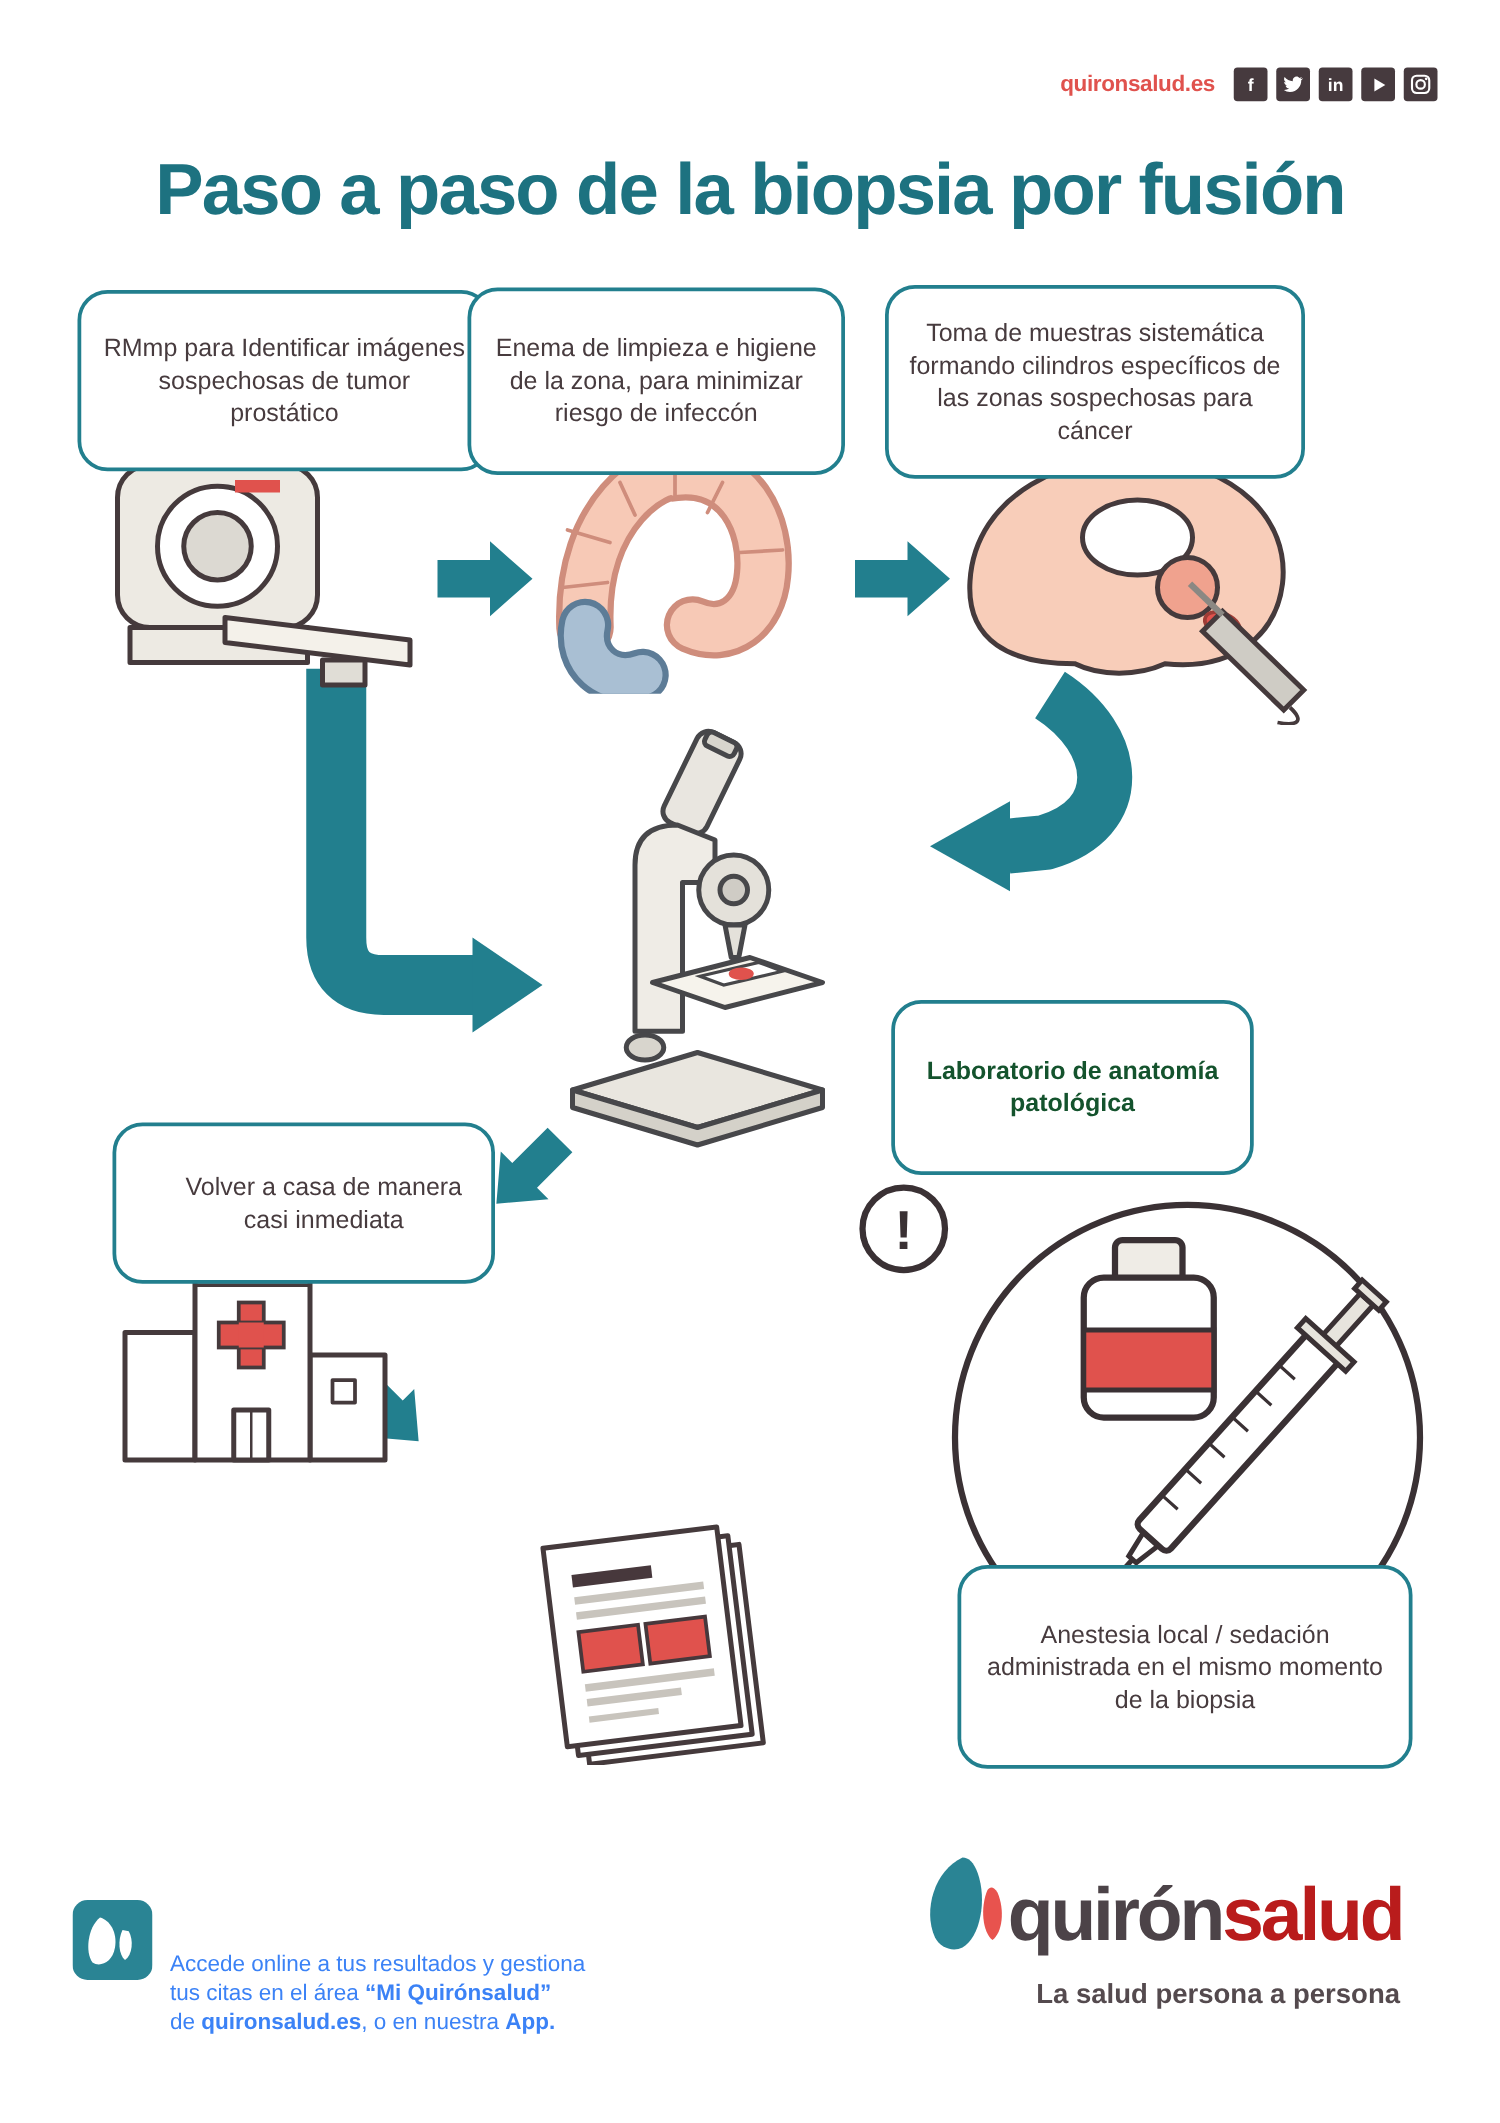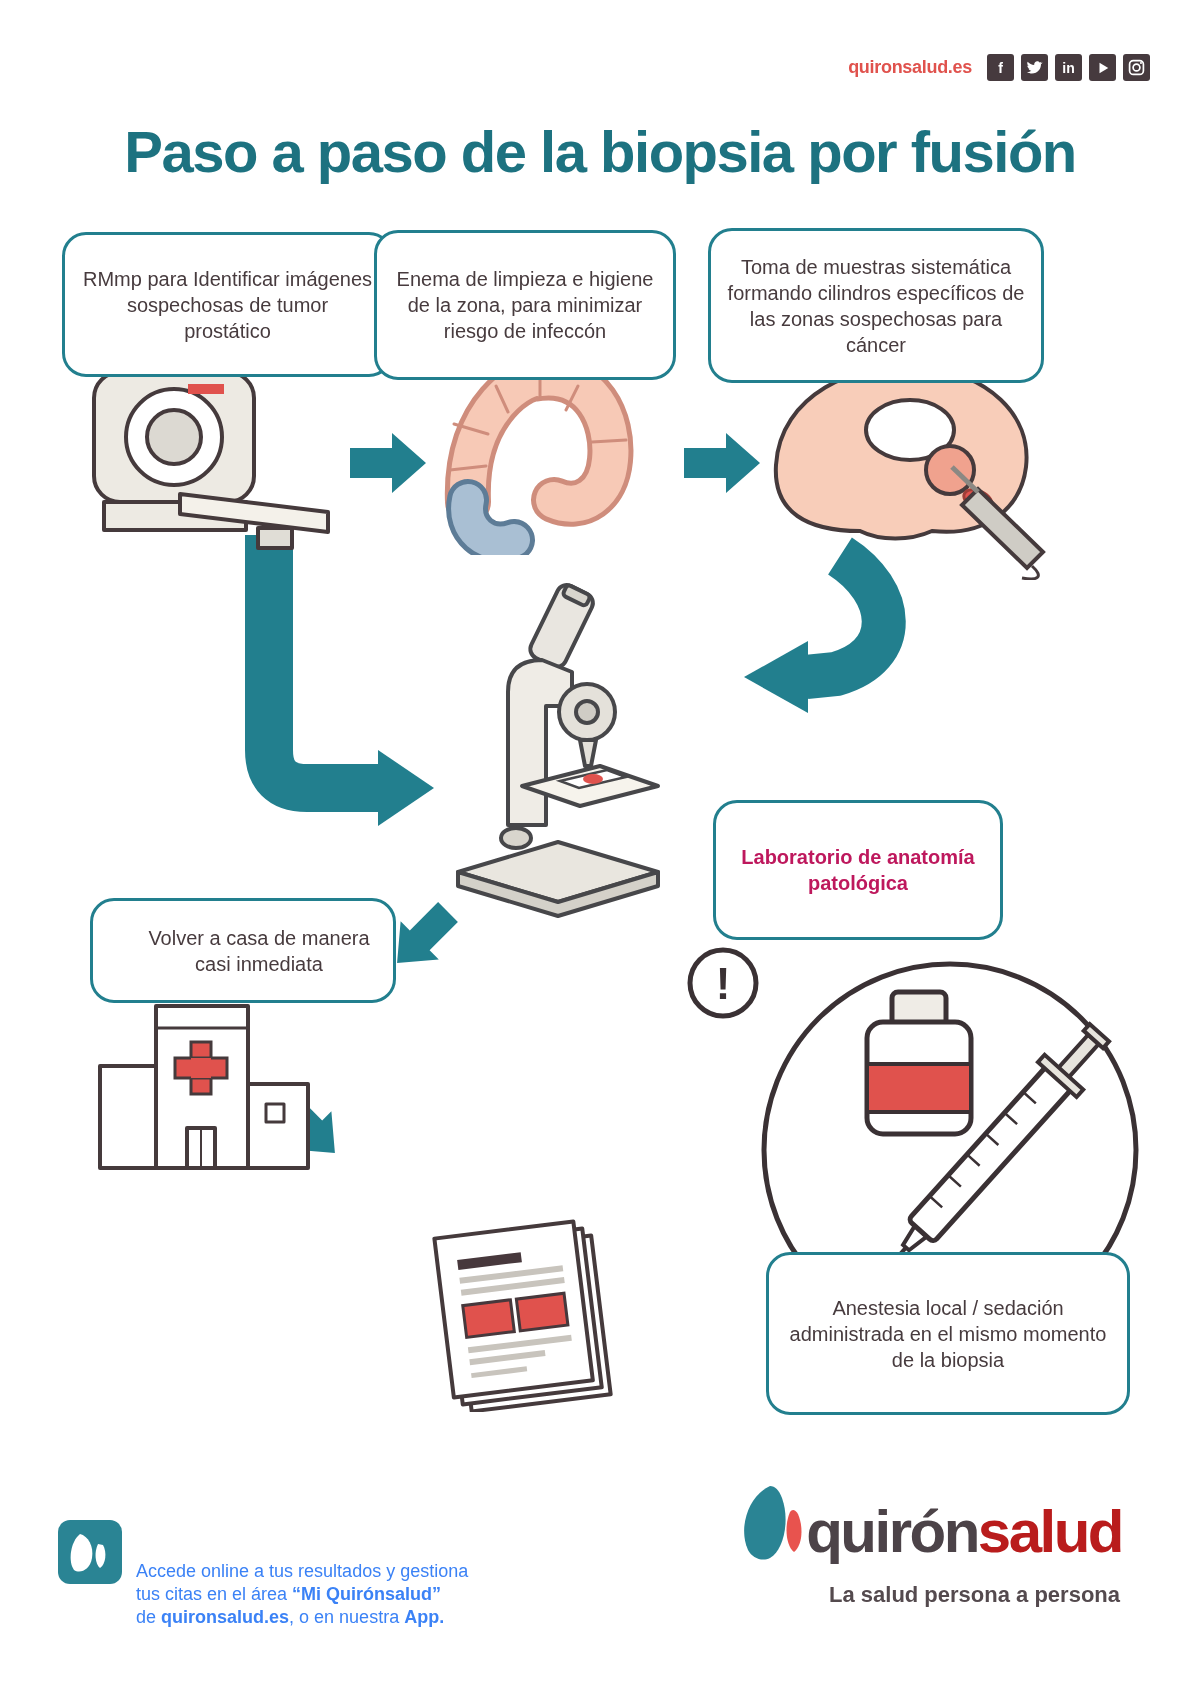--- a/index.html
+++ b/index.html
@@ -14,26 +14,26 @@
   .sicon{width:27px;height:27px;background:#463a3e;border-radius:3px;color:#fff;display:flex;
          align-items:center;justify-content:center;font-weight:bold;font-size:14px;}
   
   .title{position:absolute;top:118px;left:0;width:100%;text-align:center;margin:0;
          font-size:58px;font-weight:bold;color:#1d7280;letter-spacing:-1.5px;z-index:3;}
   
   .tealbox{position:absolute;background:#fff;border:3px solid #227f8e;border-radius:24px;
            display:flex;flex-direction:column;align-items:center;justify-content:center;
            text-align:center;font-size:20px;line-height:1.3;color:#473b3e;
            padding:10px 16px;box-sizing:border-box;z-index:4;}
-  .tealbox .boxtitle{color:#be185d;font-weight:bold;}
+  .tealbox .boxtitle{color:#14532d;font-weight:bold;}
   #box1{left:62px;top:232px;width:331px;height:145px;}
   #box2{left:374px;top:230px;width:302px;height:150px;}
   #box3{left:708px;top:228px;width:336px;height:155px;}
   #labbox{left:713px;top:800px;width:290px;height:140px;}
-  #homebox{left:90px;top:898px;width:306px;height:105px;padding-left:48px;}
+  #homebox{left:90px;top:898px;width:306px;height:129px;padding-left:48px;}
   #diagbox{left:372px;top:1130px;width:284px;height:112px;z-index:3;}
   #anestbox{left:766px;top:1252px;width:364px;height:163px;z-index:4;}
   
   .appicon{position:absolute;left:58px;top:1520px;z-index:3;}
   .note{position:absolute;left:136px;top:1560px;width:340px;font-size:18px;line-height:1.28;
         color:#3b82f6;z-index:3;}
   .note b{font-weight:bold;}
   .logo{position:absolute;right:78px;top:1484px;display:flex;align-items:flex-start;z-index:3;}
   .logoword{font-size:60px;font-weight:bold;letter-spacing:-2.5px;line-height:1;margin-top:18px;}
   .lw1{color:#4c4348;} .lw2{color:#b91c1c;}

